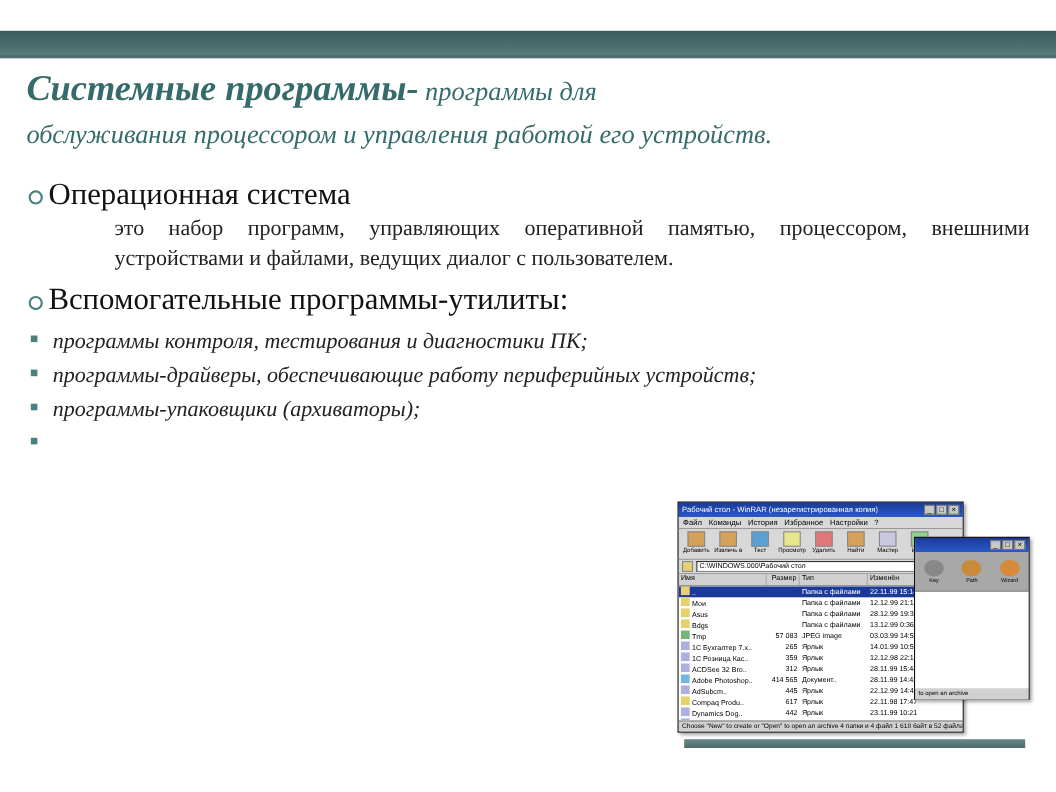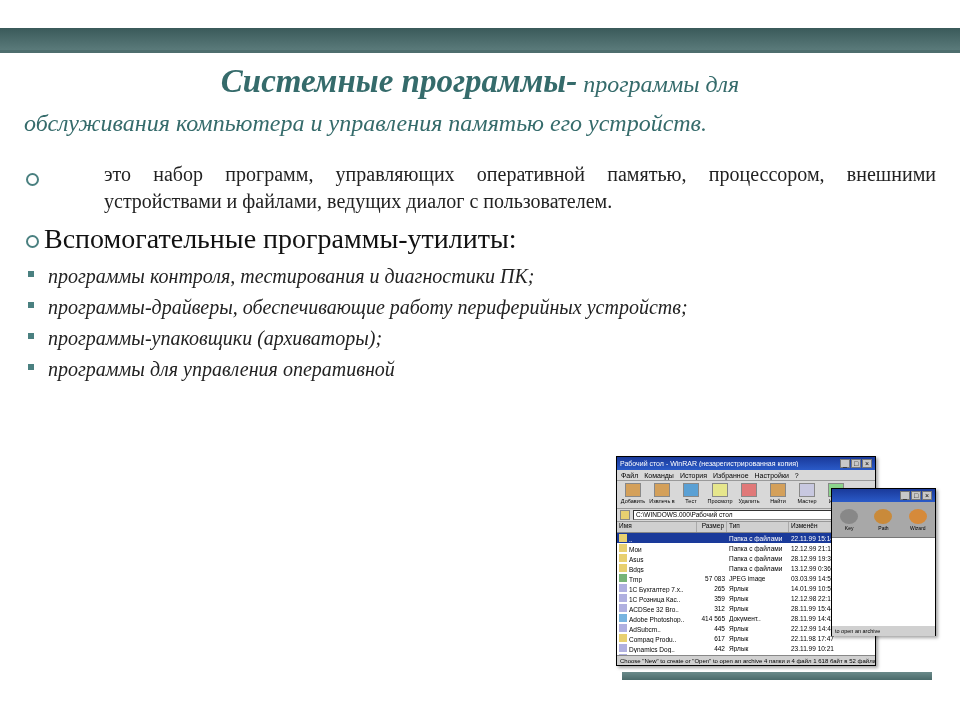--- a/index.html
+++ b/index.html
@@ -25,21 +25,20 @@
     position: absolute;
     top: 60px; left: 24px; right: 24px; bottom: 10px;
   }
   .title {
     color: #356b6b;
     font-size: 33px;
     font-style: italic;
     font-weight: bold;
     line-height: 1.3;
     margin-bottom: 4px;
-    text-align: center;
   }
   .title-suffix {
     color: #356b6b;
     font-size: 24px;
     font-style: italic;
     font-weight: normal;
   }
   .title-rest {
     color: #356b6b;
     font-size: 24px;
@@ -239,37 +238,37 @@
 </head>
 <body>
 
 <div class="top-band"></div>
 
 <div class="slide">
 
   <div class="title">
     <span>Системные программы-</span><span class="title-suffix"> программы для</span>
   </div>
-  <div class="title-rest">обслуживания компьютера и управления памятью его устройств.</div>
+  <div class="title-rest">обслуживания процессором и управления работой его устройств.</div>
 
   <ul class="main">
     <li>
+      <div class="h1item">Операционная система</div>
       <div class="desc">это набор программ, управляющих оперативной памятью, процессором, внешними устройствами и файлами, ведущих диалог с пользователем.</div>
     </li>
     <li>
       <div class="h1item">Вспомогательные программы-утилиты:</div>
     </li>
   </ul>
 
   <ul class="sub">
     <li>программы контроля, тестирования и диагностики ПК;</li>
     <li>программы-драйверы, обеспечивающие работу периферийных устройств;</li>
     <li>программы-упаковщики (архиваторы);</li>
     <li>
-      <span>программы для управления оперативной</span>
     </li>
   </ul>
 
   <div class="winwrap">
     <div class="bottom-shadow"></div>
 
     <div class="win win1">
       <div class="titlebar">
         <span class="t-text">Рабочий стол - WinRAR (незарегистрированная копия)</span>
         <span class="tbtns">

